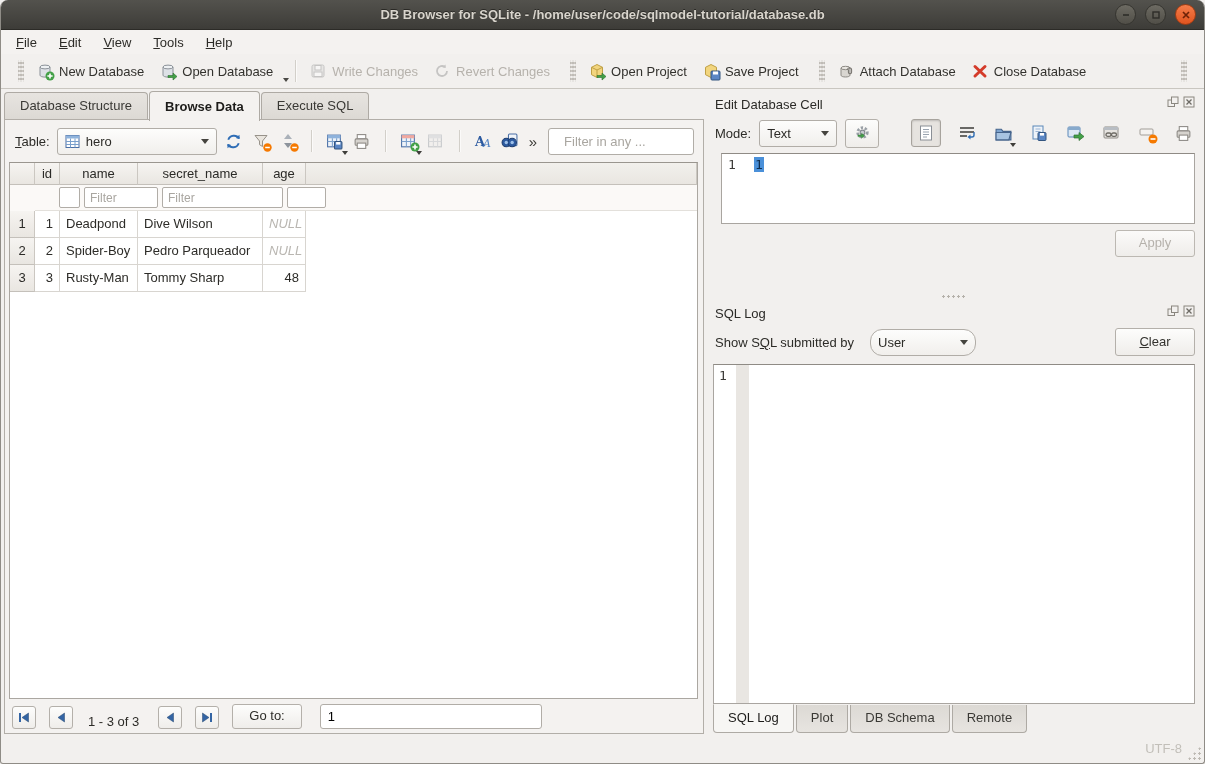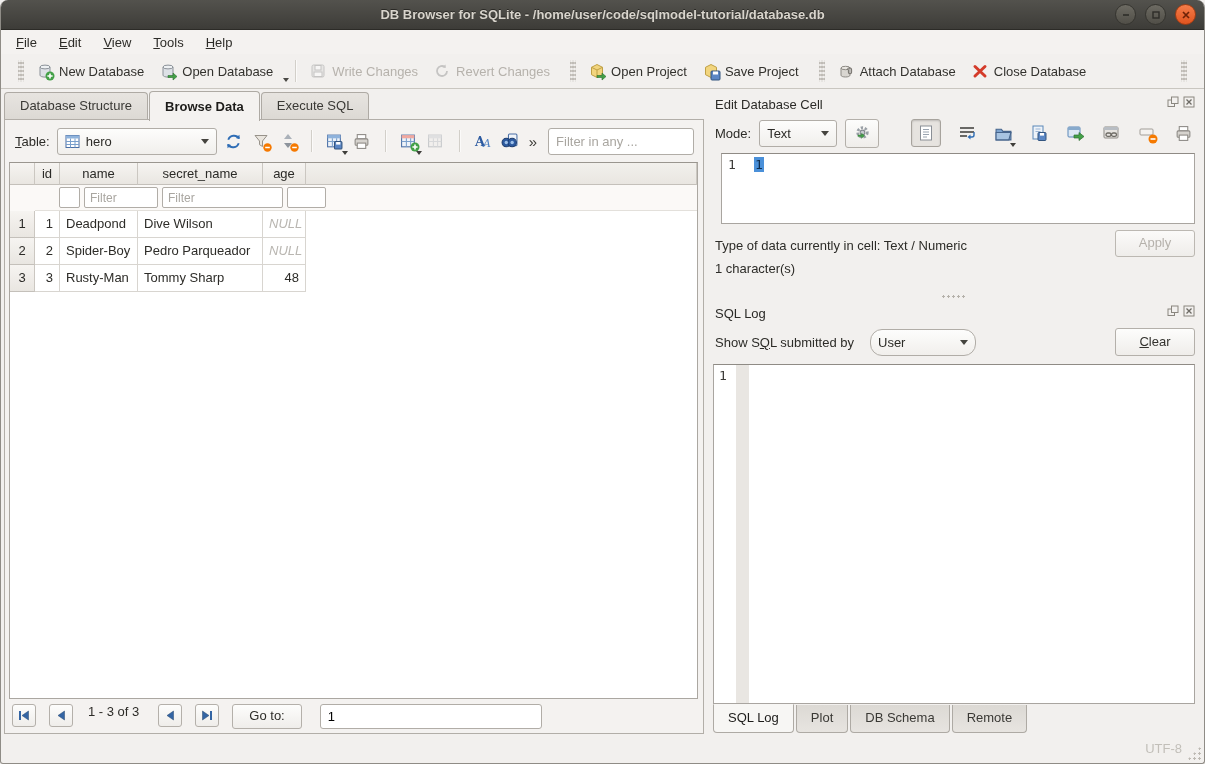--- a/index.html
+++ b/index.html
@@ -44,21 +44,21 @@
   .panel { flex:1; border:1px solid #b2aea8; background:#f4f2f0; display:flex; flex-direction:column; min-height:0; padding:6px 5px 4px 4px; }
 
   .browse-toolbar { height:36px; flex:0 0 36px; display:flex; align-items:center; gap:7px; padding:0 2px 6px 6px; }
   .combo { display:flex; align-items:center; gap:6px; border:1px solid #b1ada7; border-radius:3px; background:linear-gradient(#fdfdfc,#f1efec); padding:3px 7px; height:27px; }
   .combo .caret { width:0; height:0; border-left:4px solid transparent; border-right:4px solid transparent; border-top:5px solid #45443f; margin-left:auto; }
   .combo-table { width:160px; }
   .tool-ic { position:relative; width:20px; height:20px; display:flex; align-items:center; justify-content:center; }
   .tool-ic svg.badge { position:absolute; right:-1px; bottom:-1px; }
   .tool-ic .mini-caret { position:absolute; right:-3px; bottom:-4px; width:0; height:0; border-left:3px solid transparent; border-right:3px solid transparent; border-top:4px solid #3f3e3a; }
   .chev { color:#3b3a36; font-size:15px; padding:0 2px; }
-  .filter-any { margin-left:2px; width:146px; height:27px; border:1px solid #b1ada7; border-radius:3px; padding:3px 7px; font:13px "Liberation Sans",sans-serif; color:#2d2c28; background:#fff; }
+  .filter-any { margin-left:2px; width:146px; height:27px; border:1px solid #b1ada7; border-radius:3px; padding:3px 15px; font:13px "Liberation Sans",sans-serif; color:#2d2c28; background:#fff; }
   .filter-any::placeholder { color:#a9a6a0; }
 
   
   .gridwrap { flex:1; border:1px solid #aba7a1; border-top-color:#9a968f; background:#fff; min-height:0; display:flex; flex-direction:column; }
   .grow { display:flex; }
   .gc { border-right:1px solid #d8d5d0; border-bottom:1px solid #d8d5d0; padding:3px 6px; overflow:hidden; white-space:nowrap; }
   .hdr .gc, .gutter { background:linear-gradient(#f6f4f1,#e9e6e1); border-right:1px solid #cbc7c1; border-bottom:1px solid #c4c0ba; text-align:center; color:#2b2a27; }
   .c-gut { width:25px; flex:0 0 25px; }
   .c-id { width:25px; flex:0 0 25px; }
   .c-name { width:78px; flex:0 0 78px; }
@@ -73,21 +73,21 @@
   .frow .fc.fn { width:78px; flex:0 0 78px; } .frow .fc.fs { width:125px; flex:0 0 125px; } .frow .fc.fa { width:43px; flex:0 0 43px; }
   .frow .ffill { flex:1; border-bottom:1px solid #e3e0db; }
   .drow { display:flex; height:27px; }
   .drow .gc { padding-top:5px; }
   .num-r { text-align:right; }
   .gutter { padding-top:5px; }
   .null-val { color:#b9b6b1; font-style:italic; }
   .gfiller { flex:1; background:#fff; }
 
   
-  .recnav { height:30px; flex:0 0 30px; display:flex; align-items:flex-start; gap:13px; padding:5px 2px 0 3px; }
+  .recnav { height:30px; flex:0 0 30px; display:flex; align-items:flex-end; gap:13px; padding:5px 2px 0 3px; }
   .navbtn { width:24px; height:23px; border:1px solid #b4b0aa; border-radius:3px; background:linear-gradient(#fdfdfc,#efedea); display:flex; align-items:center; justify-content:center; }
   .range { padding:0 6px 0 2px; }
   .goto-btn { height:25px; padding:3px 16px; border:1px solid #b4b0aa; border-radius:3px; background:linear-gradient(#fdfdfc,#efedea); }
   .goto-input { width:222px; height:25px; border:1px solid #b1ada7; border-radius:3px; padding:2px 7px; font:13px "Liberation Sans",sans-serif; margin-left:5px; }
 
   
   .vsplit { width:3px; flex:0 0 3px; }
 
   
   .right-pane { flex:1; display:flex; flex-direction:column; padding:4px 9px 0 6px; min-width:0; }
@@ -559,24 +559,20 @@
           </div>
         </div>
       </div>
 
       <div class="editor cell-editor">
         <div class="ed-gutter">1</div>
         <div class="ed-body"><span class="sel">1</span></div>
       </div>
 
       <div class="cellinfo">
-        <div class="lines">
-          <div>Type of data currently in cell: Text / Numeric</div>
-          <div>1 character(s)</div>
-        </div>
         <div class="apply-btn">Apply</div>
       </div>
 
       <div class="hsplit">
           <div class="dots"></div>
         </div>
 
       <div class="dock-title">
         <span>SQL Log</span>
         <div class="dock-btns">

